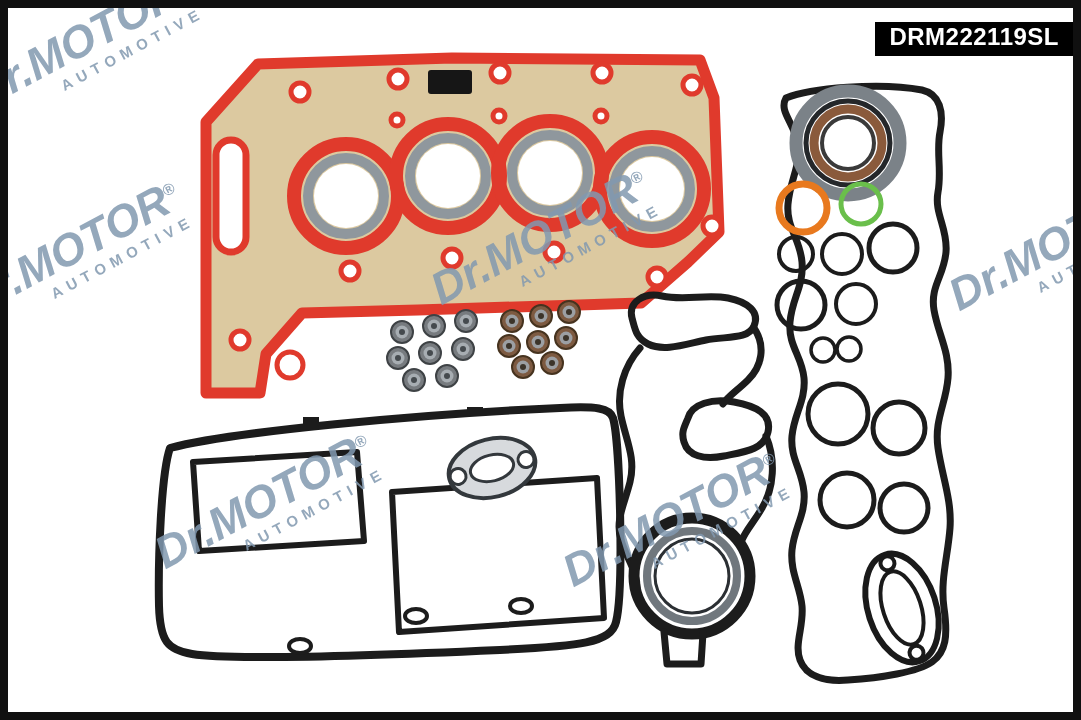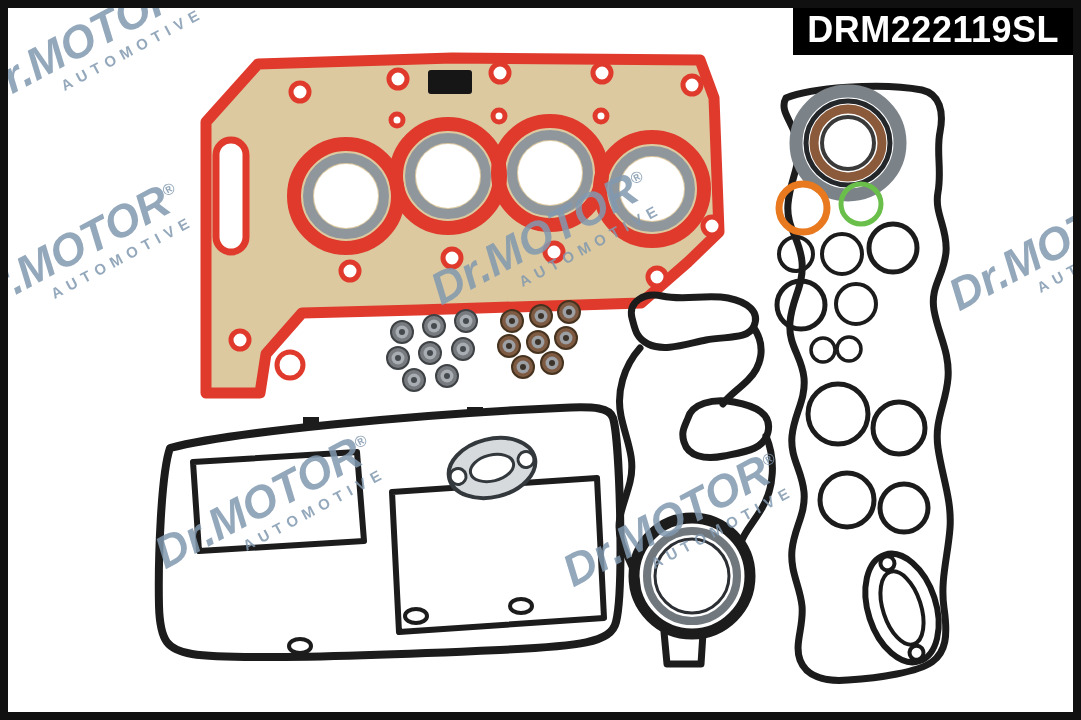--- a/index.html
+++ b/index.html
@@ -2,23 +2,23 @@
 <html style="--frame: #101010; --labelBg: #000000; --labelText: #ffffff; --watermark: #8299b0; --red: #e03a2c; --beige: #dcc9a0; --metal: #8f979d; --gasketBlack: #1c1c1c; --orange: #e8791e; --green: #6abf4b; --brown: #8a5a3b; --sealGray: #777b7f; --sealBrown: #7d5a41;"><head>
 <meta charset="utf-8">
 <style>
   html,body{margin:0;padding:0;background:#fff;}
   .photo{
     position:relative;width:1081px;height:720px;background:#fff;overflow:hidden;
     font-family:"Liberation Sans",sans-serif;
   }
   .frame{position:absolute;inset:0;border:8px solid var(--frame,#101010);pointer-events:none;z-index:30;}
   .part-label{
-    position:absolute;top:8px;right:8px;z-index:40;
+    position:absolute;top:22px;right:8px;z-index:40;
     background:var(--labelBg,#000);color:var(--labelText,#fff);
-    font-weight:700;font-size:36px;line-height:1.15;padding:1px 14px 5px;letter-spacing:.5px;
+    font-weight:700;font-size:24px;line-height:1.15;padding:1px 14px 5px;letter-spacing:.5px;
   }
   .wm{position:absolute;z-index:20;transform:rotate(-28deg);color:var(--watermark,#8299b0);opacity:.85;pointer-events:none;width:240px;}
   .wm .brand{display:block;font-size:45px;font-weight:700;font-style:italic;line-height:1;white-space:nowrap;}
   .wm .reg{font-size:16px;vertical-align:super;font-style:normal;}
   .wm .sub{display:block;text-align:right;font-size:15px;font-weight:700;letter-spacing:6px;line-height:1;margin-top:2px;}
   svg.art{position:absolute;left:0;top:0;z-index:10;}
   .ln{fill:none;stroke:var(--gasketBlack,#1c1c1c);stroke-linejoin:round;stroke-linecap:round;}
   .red-ln{fill:none;stroke:var(--red,#e03a2c);stroke-linejoin:round;stroke-linecap:round;}
   .gray-ln{fill:none;stroke:var(--metal,#8f979d);}
   .hole{fill:#fff;stroke:var(--red,#e03a2c);stroke-width:5;}

